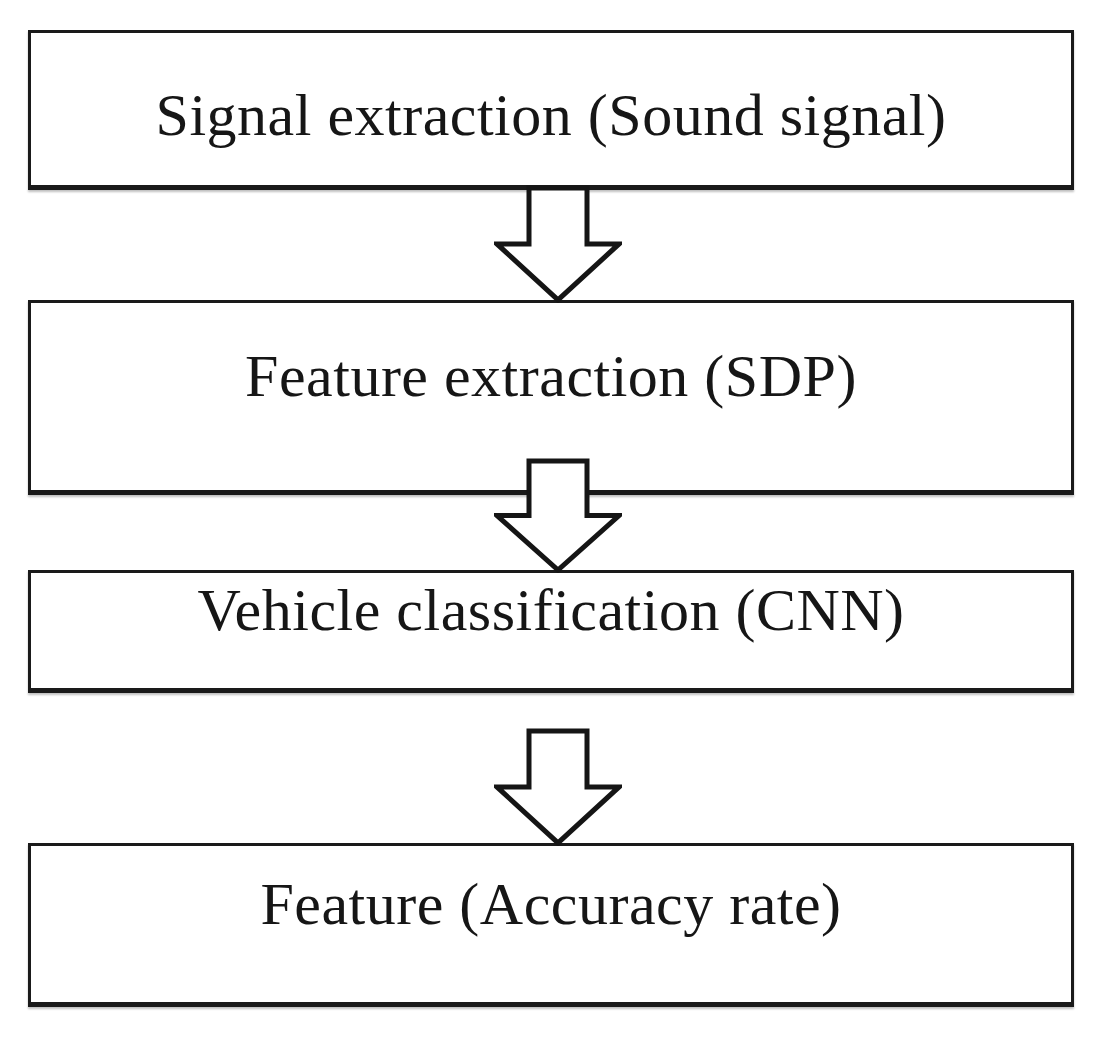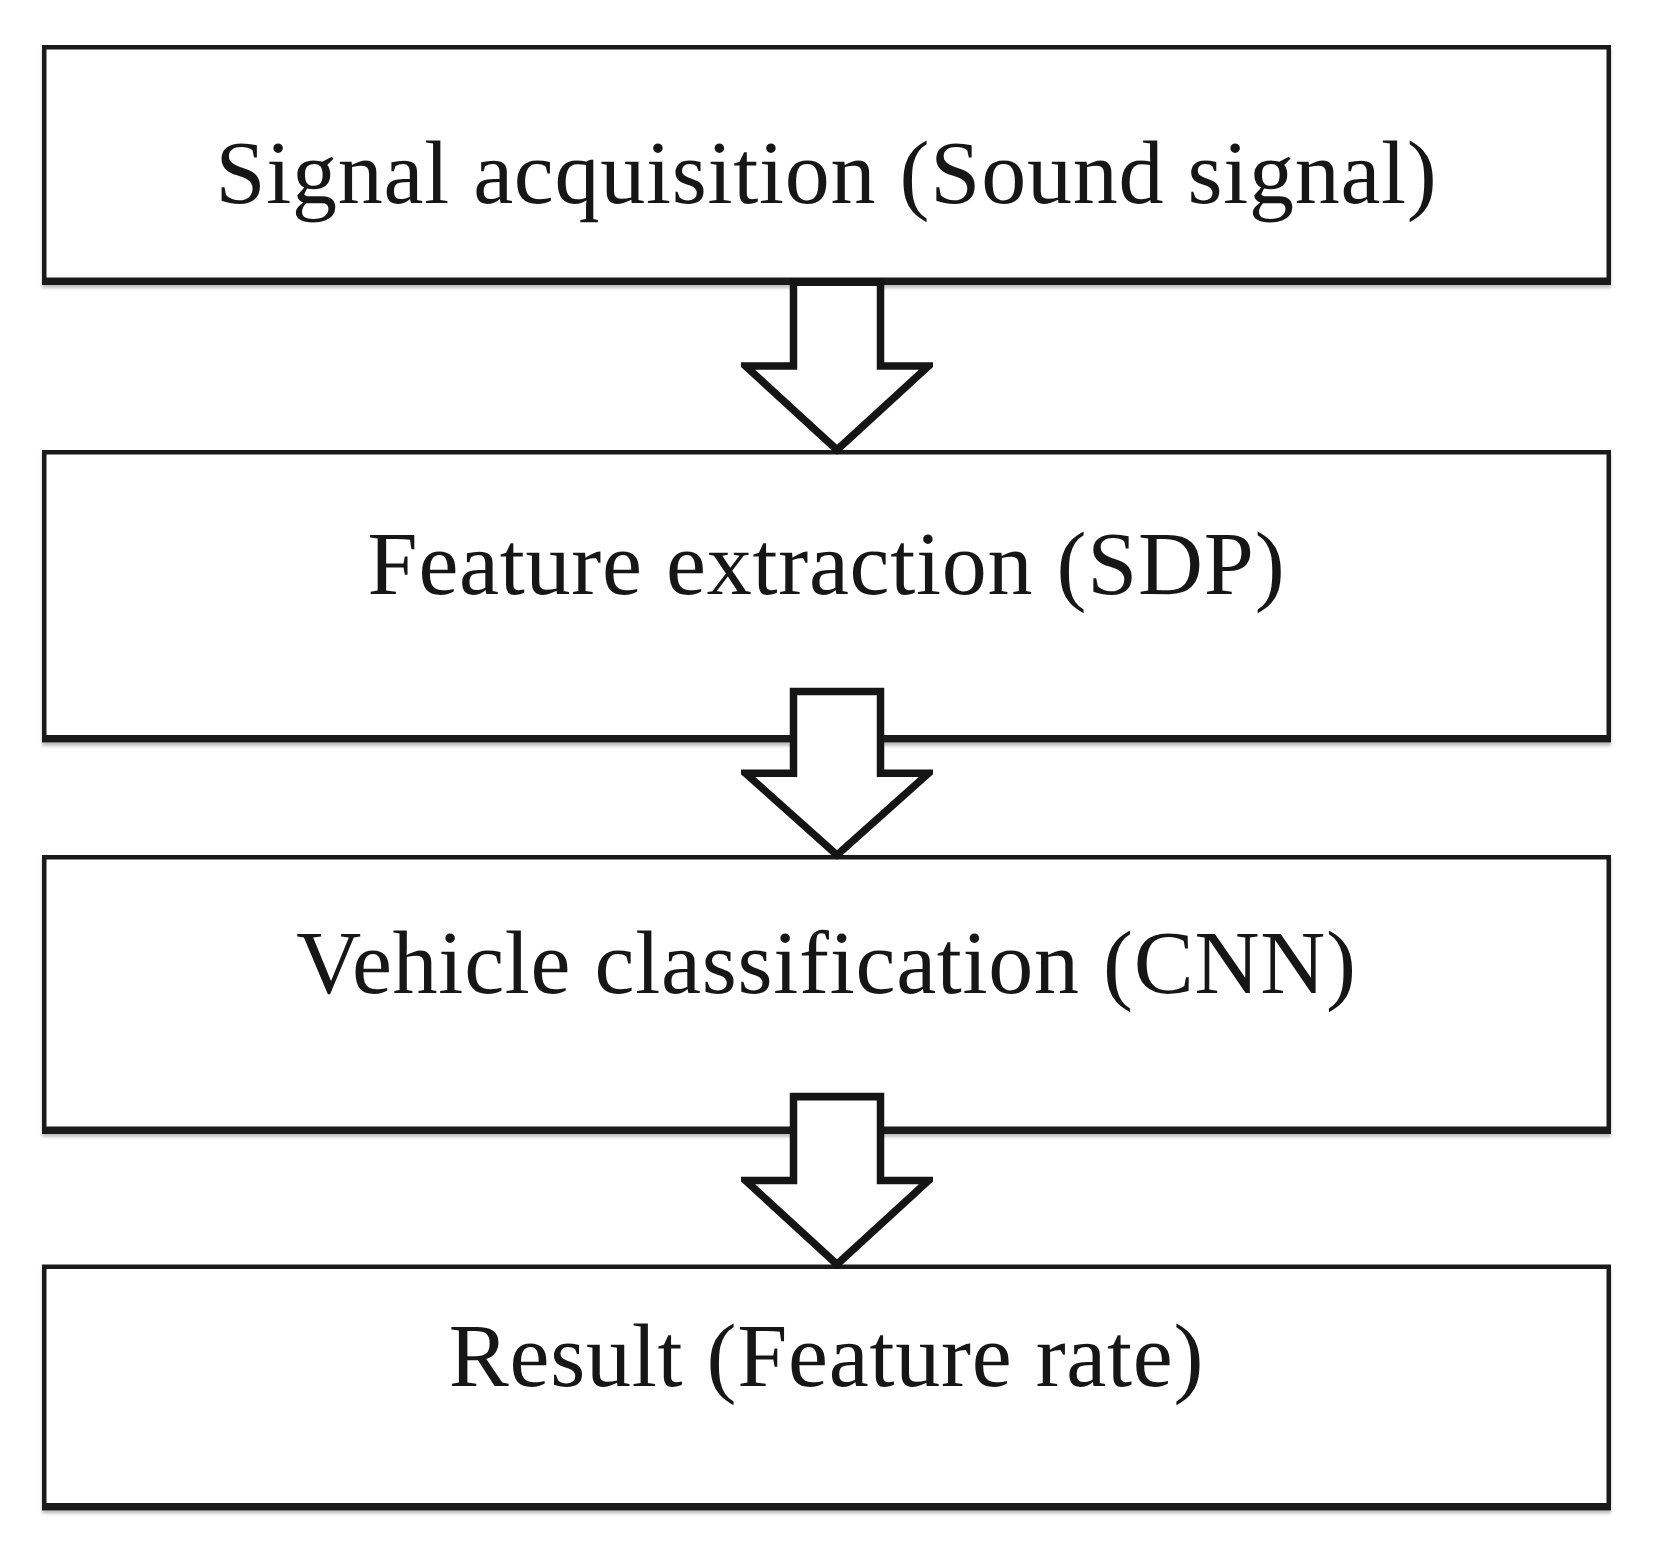--- a/index.html
+++ b/index.html
@@ -36,21 +36,21 @@
     z-index: 1;
   }
   .step-box .step-label {
     font-size: 60px;
     color: var(--text);
     white-space: nowrap;
     letter-spacing: 0.5px;
   }
   .box-1 { top: 30px;  height: 160px; }
   .box-2 { top: 300px; height: 195px; }
-  .box-3 { top: 570px; height: 186px; }
+  .box-3 { top: 570px; height: 123px; }
   .box-4 { top: 843px; height: 164px; }
   .box-1 .step-label { transform: translateY(6px); }
   .box-2 .step-label,
   .box-3 .step-label,
   .box-4 .step-label { transform: translateY(-20px); }
   .down-arrow {
     position: absolute;
     left: 494px;
     width: 128px;
     z-index: 2;
@@ -64,21 +64,21 @@
     stroke-width: 5;
     stroke-linejoin: miter;
   }
 </style>
 </head>
 <body>
 
 <div class="canvas">
 
   <div class="step-box box-1">
-    <span class="step-label">Signal acquisition (Sound signal)</span>
+    <span class="step-label">Signal extraction (Sound signal)</span>
   </div>
 
   <svg class="down-arrow arrow-1" viewBox="0 0 128 116" preserveAspectRatio="none" aria-hidden="true">
     <polygon points="35,3 93,3 93,58 125,58 64,113 3,58 35,58"></polygon>
   </svg>
 
   <div class="step-box box-2">
     <span class="step-label">Feature extraction (SDP)</span>
   </div>
 
@@ -88,16 +88,16 @@
 
   <div class="step-box box-3">
     <span class="step-label">Vehicle classification (CNN)</span>
   </div>
 
   <svg class="down-arrow arrow-3" viewBox="0 0 128 116" preserveAspectRatio="none" aria-hidden="true">
     <polygon points="35,3 93,3 93,58 125,58 64,113 3,58 35,58"></polygon>
   </svg>
 
   <div class="step-box box-4">
-    <span class="step-label">Result (Feature rate)</span>
+    <span class="step-label">Feature (Accuracy rate)</span>
   </div>
 
 </div>
 
 </body></html>

